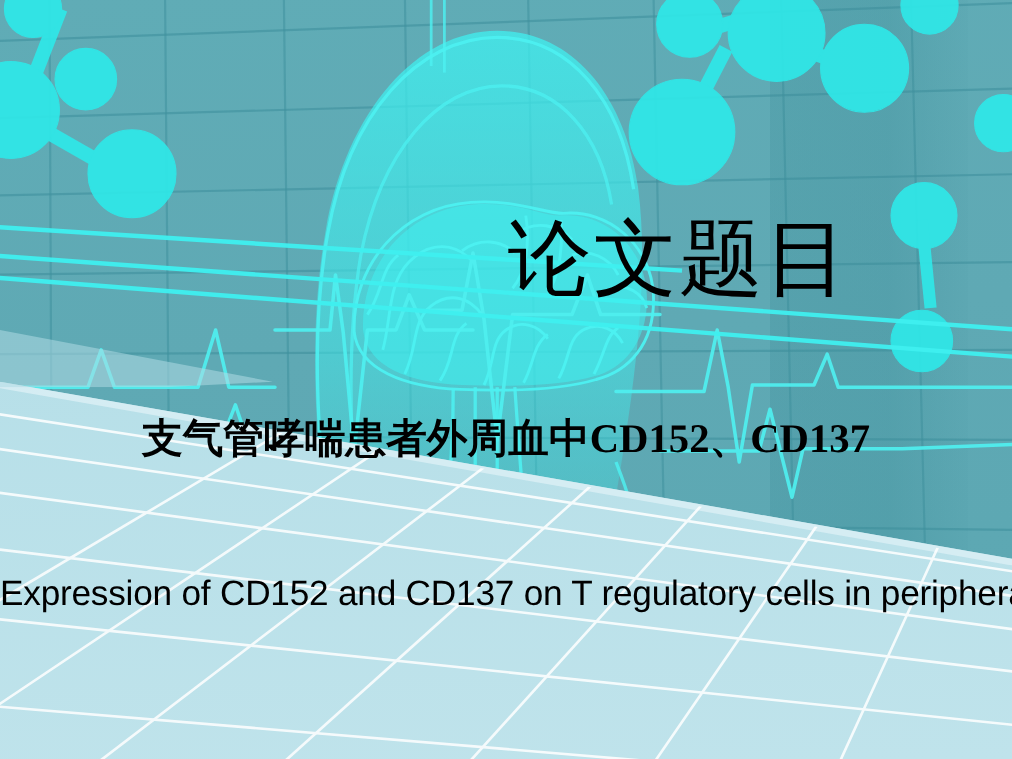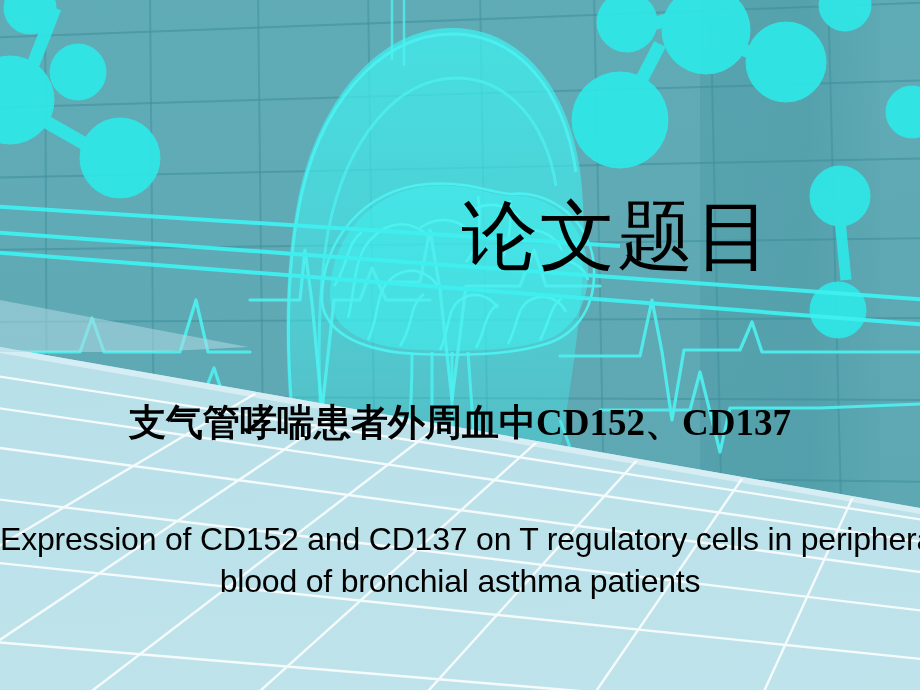--- a/index.html
+++ b/index.html
@@ -74,21 +74,20 @@
 
   #cn-subtitle{
     left:0;right:0;
     top:375px;
     text-align:center;
     font-family:"Liberation Serif","DejaVu Serif",serif;
     font-weight:700;
     font-size:37px;
     line-height:49px;
     letter-spacing:0px;
-    margin-top:23px;
   }
   #cn-subtitle .l2{display:block;}
 
   #en-subtitle{
     left:0;right:0;
     top:518px;
     text-align:center;
     font-family:"Liberation Sans","DejaVu Sans",sans-serif;
     font-weight:400;
     font-size:32px;
@@ -277,16 +276,15 @@
   </svg>
 
   <div class="txt" id="main-title">论文题目</div>
 
   <div class="txt" id="cn-subtitle">
     <span class="l1">支气管哮喘患者外周血中CD152、CD137</span>
   </div>
 
   <div class="txt" id="en-subtitle">
     <span class="l1">Expression of CD152 and CD137 on T regulatory cells in peripheral</span>
-    <span class="l2">blood of bronchial asthma patients</span>
   </div>
 
 </div>
 
 </body></html>

